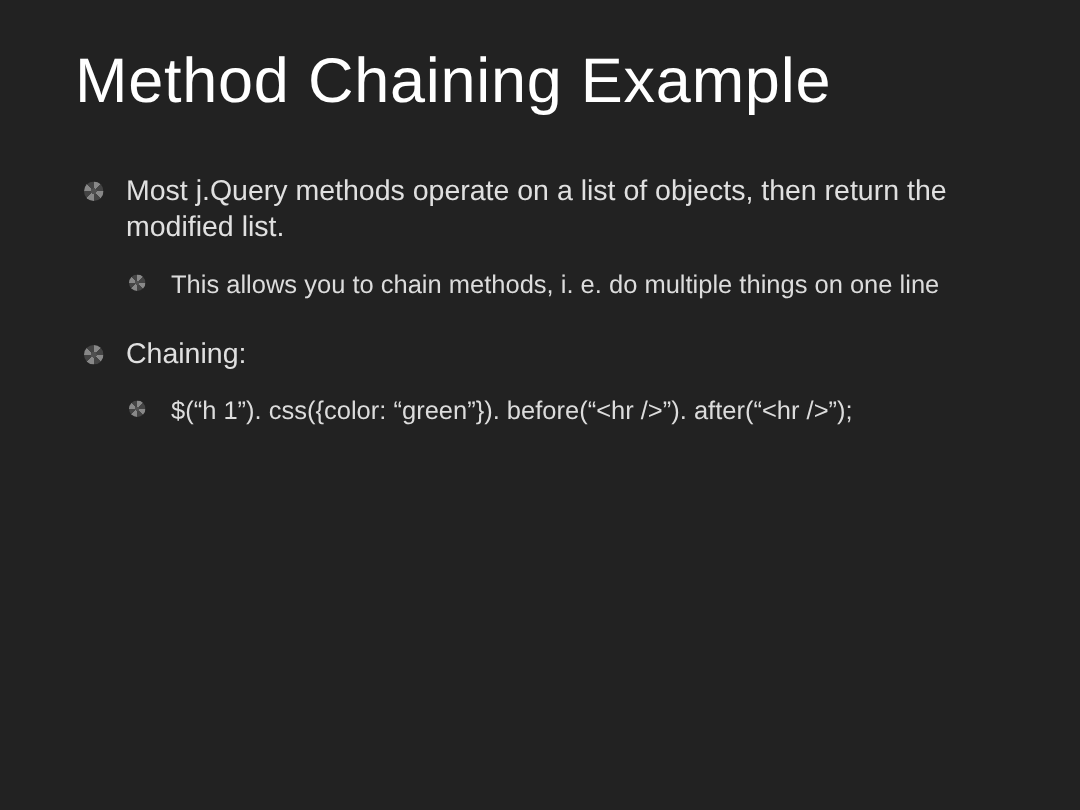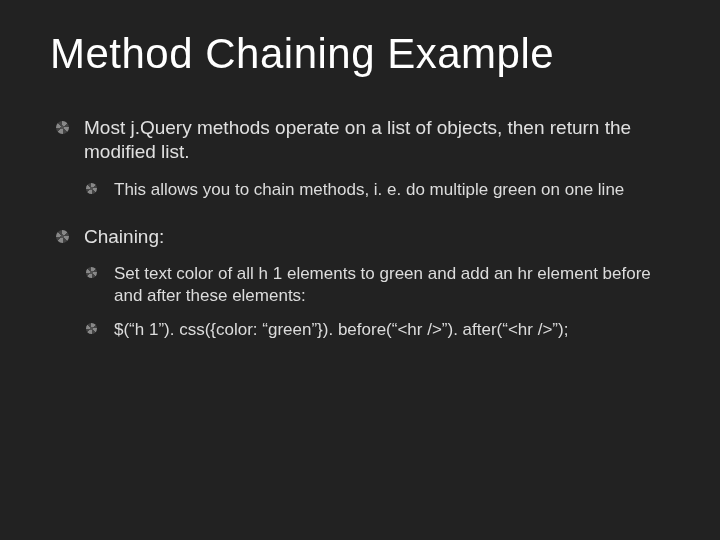--- a/index.html
+++ b/index.html
@@ -77,31 +77,28 @@
 
 <div class="slide">
   <h1 class="title">Method Chaining Example</h1>
 
   <ul class="lvl1">
 
     <li>
       <span>Most j.Query methods operate on a list of objects, then return the modified list.</span>
       <ul class="lvl2">
         <li>
-          <span>This allows you to chain methods, i. e. do multiple green on one line</span>
+          <span>This allows you to chain methods, i. e. do multiple things on one line</span>
         </li>
       </ul>
     </li>
 
     <li>
       <span>Chaining:</span>
       <ul class="lvl2">
-        <li>
-          <span>Set text color of all h 1 elements to green and add an hr element before and after these elements:</span>
-        </li>
         <li>
           <span>$(“h 1”). css({color: “green”}). before(“&lt;hr /&gt;”). after(“&lt;hr /&gt;”);</span>
         </li>
       </ul>
     </li>
 
   </ul>
 </div>
 
 </body></html>

